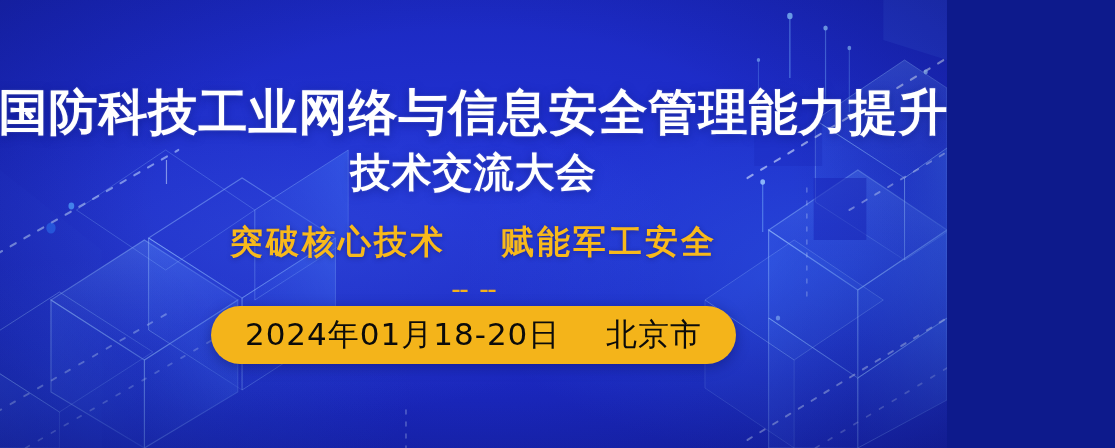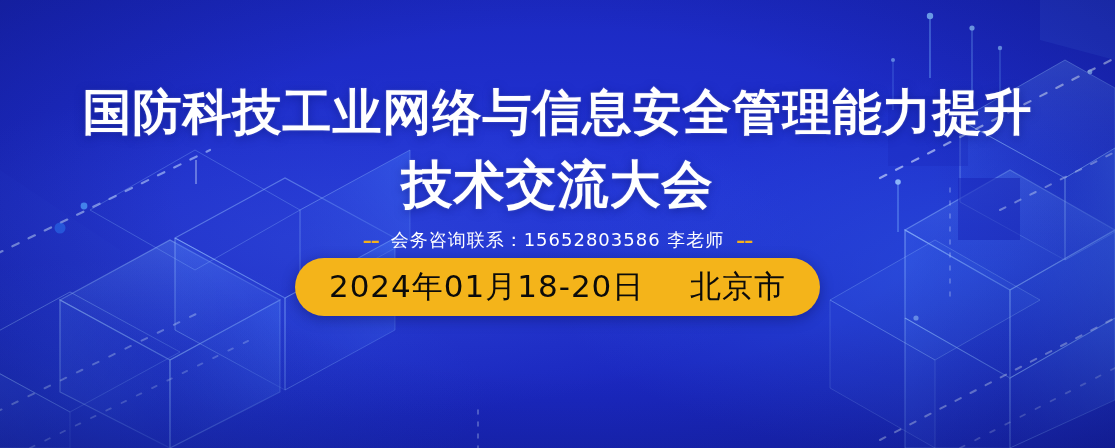--- a/index.html
+++ b/index.html
@@ -1,20 +1,20 @@
 <!DOCTYPE html>
 <html><head>
 <meta charset="utf-8">
 <style>
   * { margin:0; padding:0; box-sizing:border-box; }
   html,body { background:#0d1a8c; }
 
   .banner{
     position:relative;
-    width:1115px;
+    width:947px;
     height:448px;
     overflow:hidden;
     background:#6d28d9;
     font-family:"Liberation Sans", sans-serif;
   }
 
   
   .bg-base{
     position:absolute; inset:0;
     background:
@@ -47,21 +47,21 @@
   .title-line{
     font-family:"DejaVu Serif","Liberation Serif", serif;
     font-weight:700;
     font-size:49px;
     line-height:60px;
     letter-spacing:1px;
     color:#ffffff;
     text-shadow:0 2px 10px rgba(10,20,120,.55), 0 0 2px rgba(255,255,255,.35);
     white-space:nowrap;
   }
-  .title-line.line2{ font-size:51px;margin-top:12px; }
+  .title-line.line2{ font-size:40px; }
 
   .subtitle{
     margin-top:18px;
     font-family:"DejaVu Sans","Liberation Sans", sans-serif;
     font-weight:700;
     font-size:33px;
     letter-spacing:3px;
     color:#f8b91b;
     white-space:nowrap;
     text-shadow:0 1px 5px rgba(20,20,90,.45);
@@ -207,24 +207,28 @@
 
   <div class="bg-vignette"></div>
 
   <div class="content">
 
     <div class="title-block">
       <div class="title-line line1">国防科技工业网络与信息安全管理能力提升</div>
       <div class="title-line line2">技术交流大会</div>
     </div>
 
+    <div class="subtitle">
+      <span>突破核心技术</span>
+      <span class="gap"></span>
+      <span>赋能军工安全</span>
+    </div>
 
     <div class="contact">
       <span class="dash">––</span>
-      <span>会务咨询联系：15652803586 李老师</span>
       <span class="dash">––</span>
     </div>
 
     <div class="badge">
       <span>2024年01月18-20日</span>
       <span class="sep"></span>
       <span>北京市</span>
     </div>
 
   </div>

